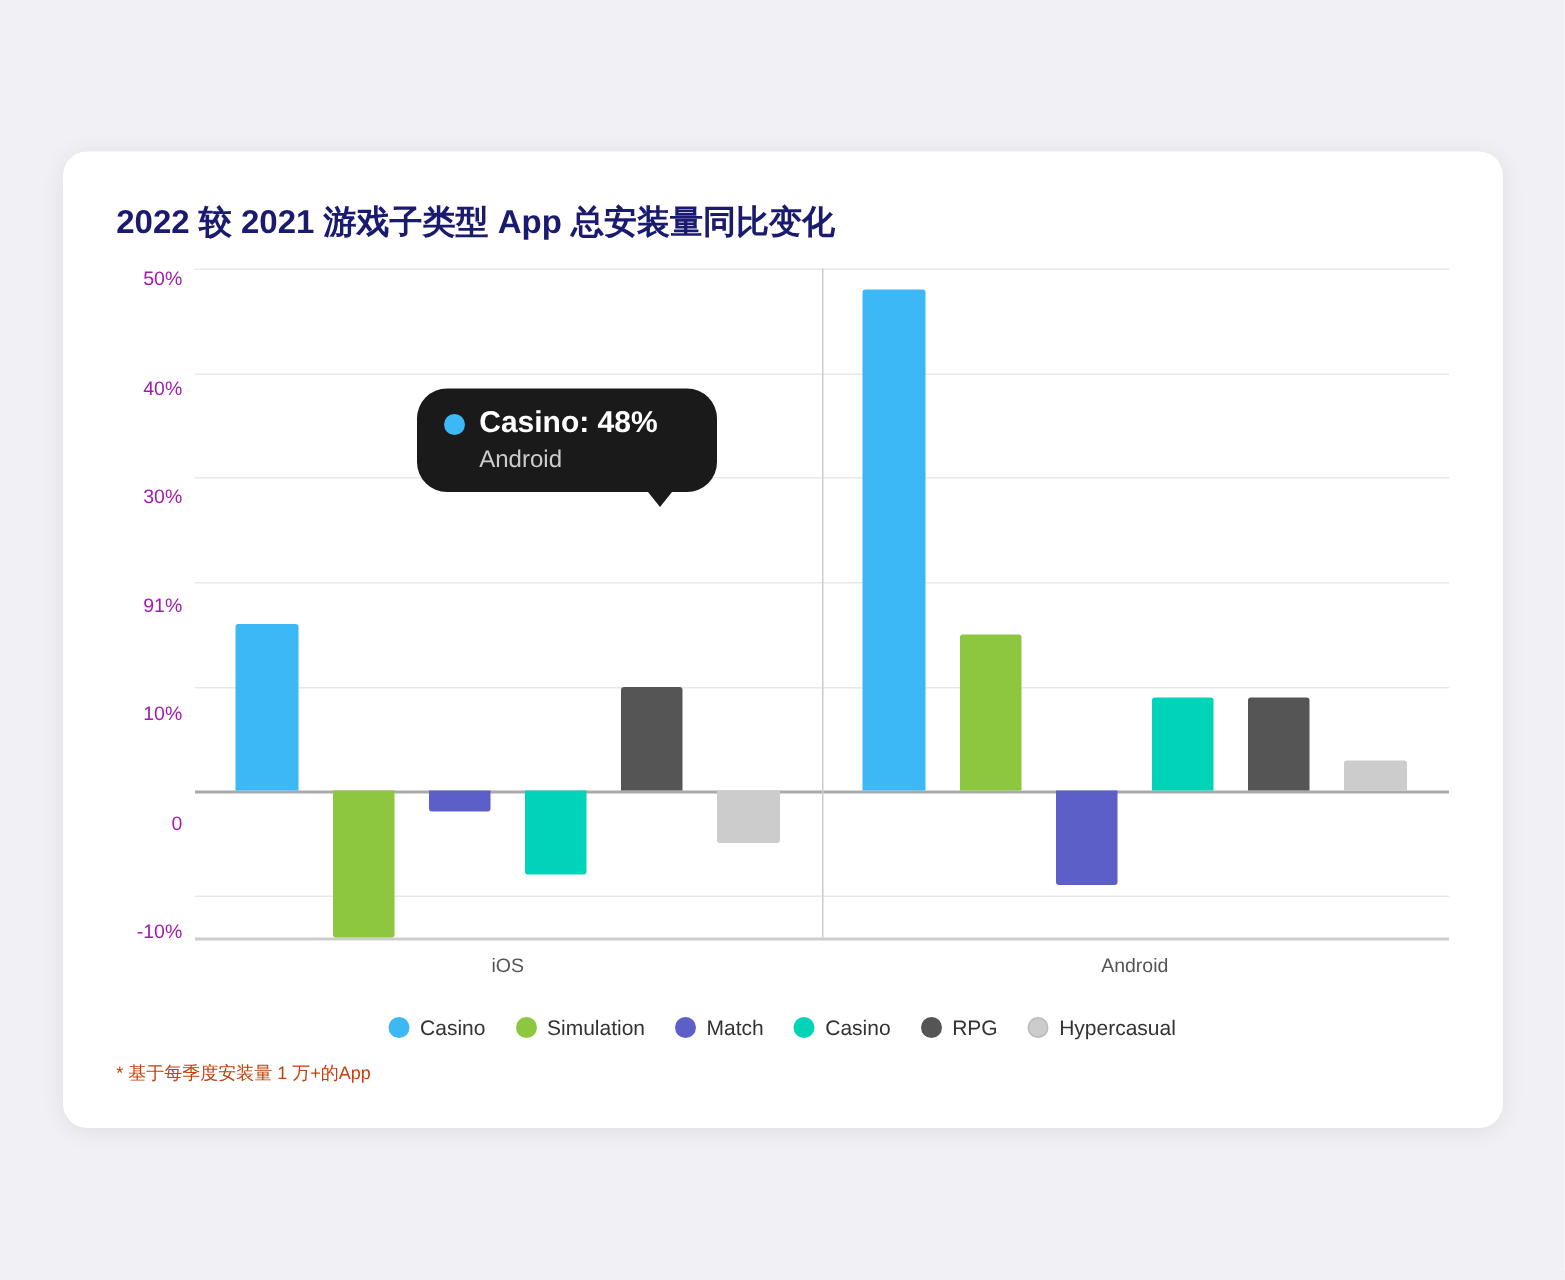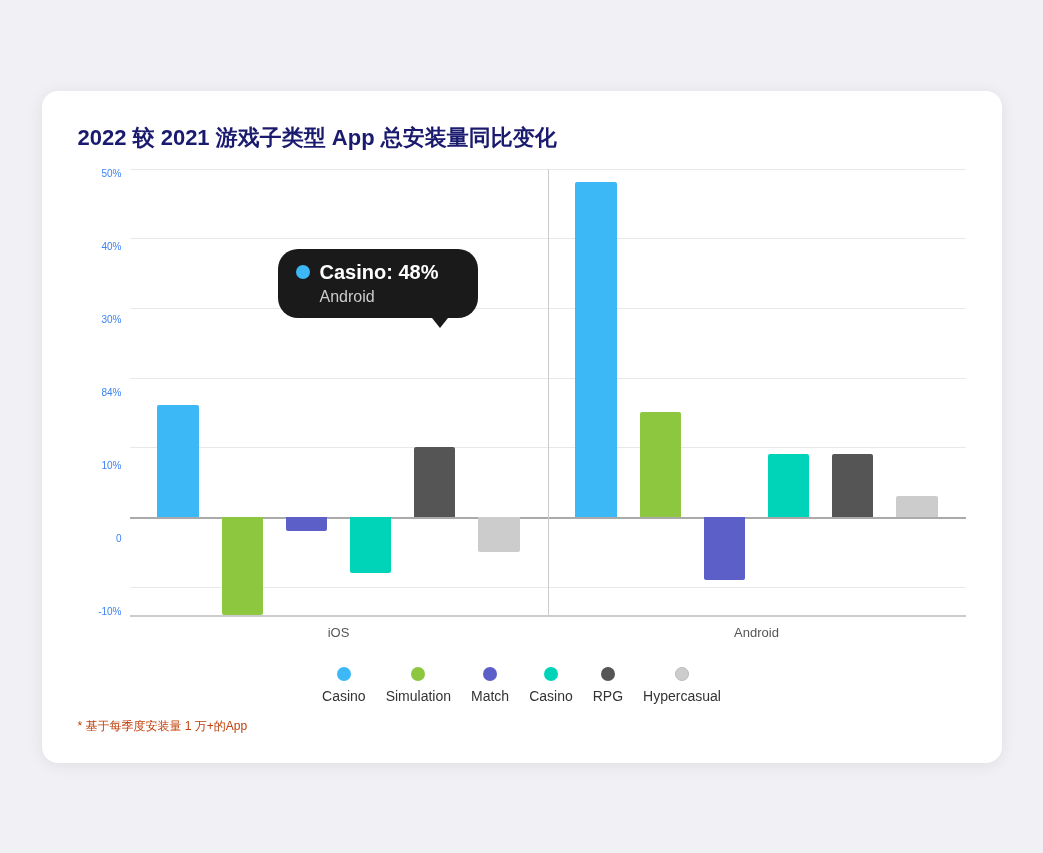--- a/index.html
+++ b/index.html
@@ -42,22 +42,22 @@
       height: 100%;
       width: 52px;
       display: flex;
       flex-direction: column;
       justify-content: space-between;
       align-items: flex-end;
       padding-right: 8px;
       padding-bottom: 32px;
     }
     .y-label {
-      font-size: 10px;
-      color: #3b82f6;
+      font-size: 13px;
+      color: #a21caf;
       line-height: 1;
     }
     
     .plot-area {
       position: absolute;
       left: 52px;
       right: 0;
       top: 0;
       bottom: 32px;
       border-bottom: 2px solid #ccc;
@@ -159,21 +159,20 @@
       gap: 20px;
       margin-top: 18px;
       margin-bottom: 14px;
     }
     .legend-item {
       display: flex;
       align-items: center;
       gap: 7px;
       font-size: 14px;
       color: #333;
-      flex-direction: column;
     }
     .legend-dot {
       width: 14px;
       height: 14px;
       border-radius: 50%;
       flex-shrink: 0;
     }
     
     .footnote {
       font-size: 12px;
@@ -188,21 +187,21 @@
   <div class="page-title">2022 较 2021 游戏子类型 App 总安装量同比变化</div>
 
   <div class="chart-area">
     <div class="chart-container">
 
       <div class="y-axis">
 
       <div class="y-label">50%</div>
           <div class="y-label">40%</div>
           <div class="y-label">30%</div>
-          <div class="y-label">84%</div>
+          <div class="y-label">91%</div>
           <div class="y-label">10%</div>
           <div class="y-label">0</div>
           <div class="y-label">-10%</div>
         </div>
 
       <div class="plot-area">
 
       <div class="grid-line" style="top: 0%;"></div>
           <div class="grid-line" style="top: 15.625%;"></div>
           <div class="grid-line" style="top: 31.25%;"></div>

